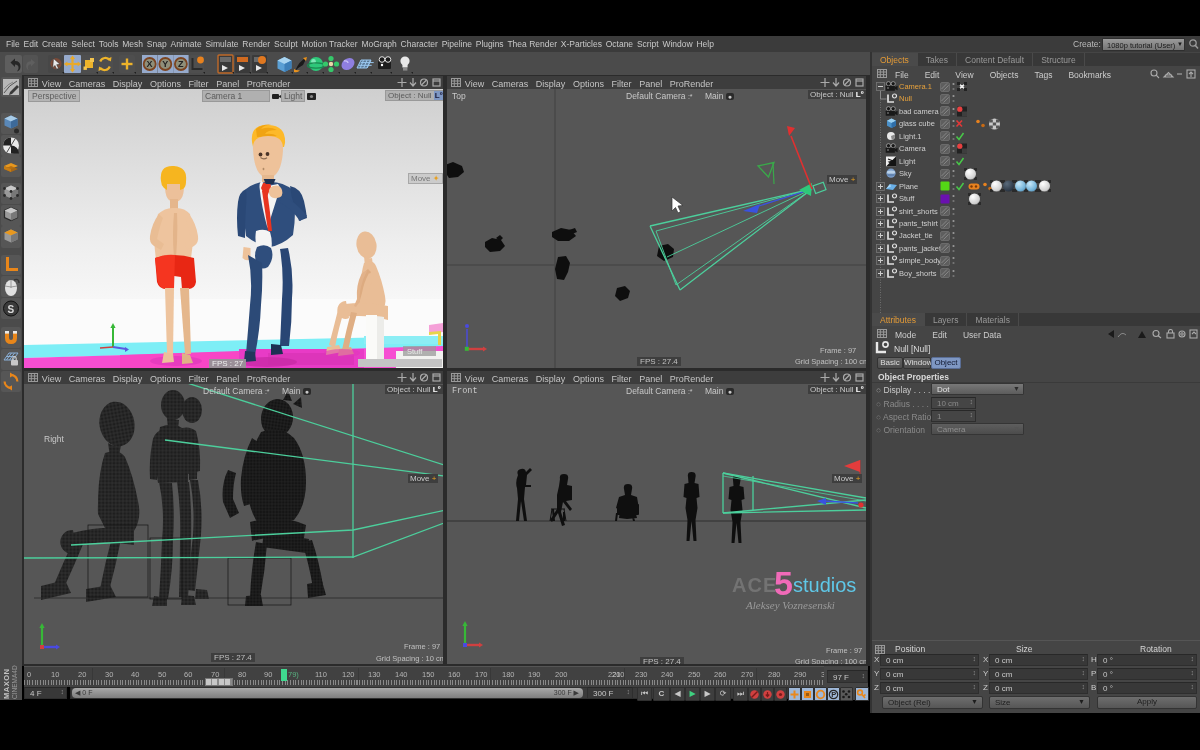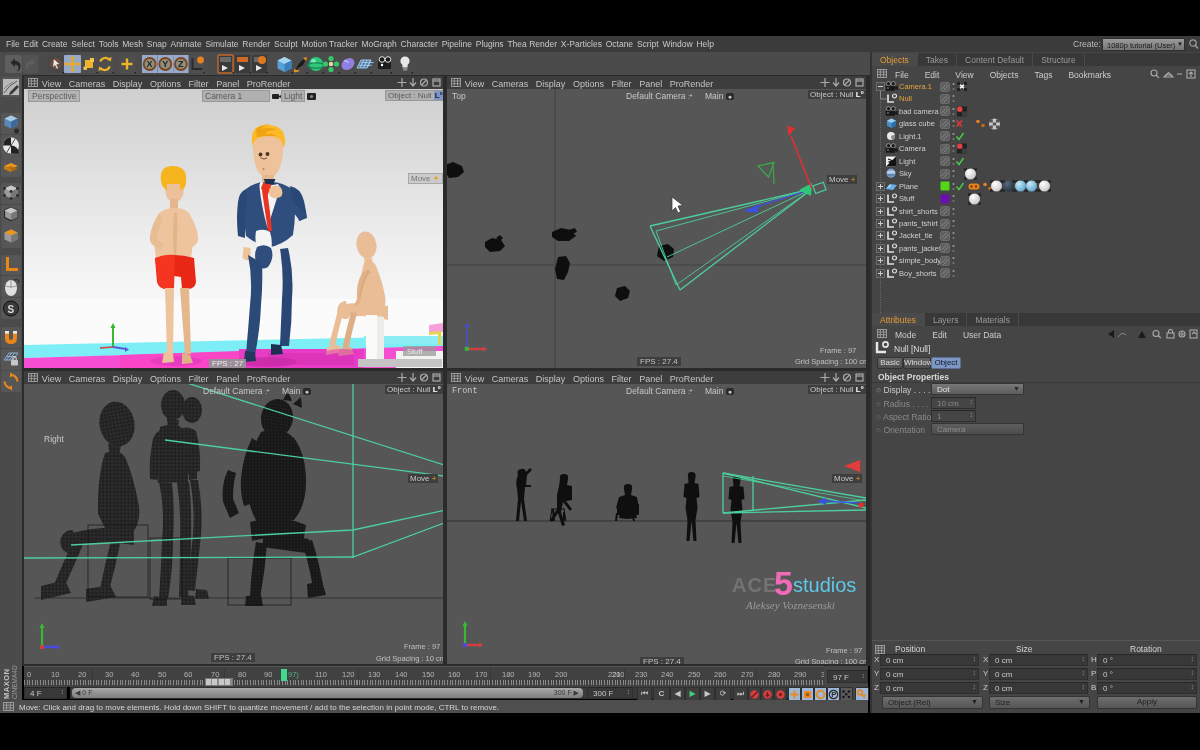--- a/index.html
+++ b/index.html
@@ -1192,21 +1192,21 @@
           <g stroke="#9a9a9a" stroke-width="1">
             <rect x="0.5" y="0.5" width="9" height="8" fill="none"></rect>
             <line x1="0" y1="3" x2="10" y2="3"></line>
             <line x1="0" y1="5.7" x2="10" y2="5.7"></line>
             <line x1="3.3" y1="0" x2="3.3" y2="9"></line>
             <line x1="6.6" y1="0" x2="6.6" y2="9"></line>
           </g>
         </svg>
       <span class="abs" style="left:23px;top:3px;font-size:8.5px;color:#d5d5d5;">Position</span>
       <span class="abs" style="left:144px;top:3px;font-size:8.5px;color:#d5d5d5;">Size</span>
-      <span class="abs" style="left:258px;top:3px;font-size:8.5px;color:#d5d5d5;">Rotation</span>
+      <span class="abs" style="left:268px;top:3px;font-size:8.5px;color:#d5d5d5;">Rotation</span>
     </div>
     <div class="abs" style="left:0;top:602px;width:330px;height:12px;">
       <span class="abs" style="left:2px;top:1px;font-size:8px;color:#ccc;">X</span>
       <div class="inbox" style="left:8px;top:0;width:97px;height:10px;">
           <span class="v">0 cm</span>
           <span class="sp">↕</span>
         </div>
       <span class="abs" style="left:111px;top:1px;font-size:8px;color:#ccc;">X</span>
       <div class="inbox" style="left:117px;top:0;width:97px;height:10px;">
           <span class="v">0 cm</span>
@@ -1295,21 +1295,21 @@
     <span class="rnum" style="left:744px">280</span>
     <span class="rnum" style="left:770px">290</span>
     <span class="rnum" style="left:797px">300</span>
     <div class="abs" style="left:68px;top:1px;width:1px;height:17px;background:#383838"></div>
     <div class="abs" style="left:200px;top:1px;width:1px;height:17px;background:#383838"></div>
     <div class="abs" style="left:334px;top:1px;width:1px;height:17px;background:#383838"></div>
     <div class="abs" style="left:466px;top:1px;width:1px;height:17px;background:#383838"></div>
     <div class="abs" style="left:600px;top:1px;width:1px;height:17px;background:#383838"></div>
     <div class="abs" style="left:732px;top:1px;width:1px;height:17px;background:#383838"></div>
     <div class="abs" style="left:257px;top:2px;width:6px;height:12px;background:#3fd98f"></div>
-    <span class="abs" style="left:264px;top:3px;font-size:7.5px;color:#58b080;">97)</span>
+    <span class="abs" style="left:264px;top:3px;font-size:7.5px;color:#58b080;">79)</span>
     <div class="abs" style="left:181px;top:11px;width:26px;height:6px;background:repeating-linear-gradient(90deg,#c8c8c8 0 5px,#8a8a8a 5px 6.5px);border:1px solid #777;"></div>
   </div>
 
   <div class="abs" style="left:824px;top:666px;width:44px;height:34px;background:#454545;"></div>
   <div class="inbox" style="left:827px;top:670px;width:39px;height:11px;">
       <span class="v" style="top:2px">97 F</span>
       <span class="sp" style="top:1px">↕</span>
     </div>
   <div class="inbox" style="left:24px;top:687px;width:41px;height:10px;">
       <span class="v">4 F</span>
@@ -1367,25 +1367,13 @@
           <circle cx="8" cy="2.5" r="1.3"></circle>
           <circle cx="2.5" cy="8" r="1.3"></circle>
           <circle cx="8" cy="8" r="1.3"></circle>
           <circle cx="5.2" cy="5.2" r="1.3"></circle>
         </g>
       </svg></div>
   <div class="icbtn" style="left:855px;width:12px;background:#9fb8d8;"><svg width="12" height="11" style="margin-top:0.5px">
         <circle cx="4" cy="3.5" r="2.4" fill="none" stroke="#e8881e" stroke-width="1.6"></circle>
         <path d="M5.5 5 L9 9 M7.5 7 l2 -1.5" stroke="#e8881e" stroke-width="1.6" fill="none"></path>
       </svg></div>
-  <div id="statusbar">
-    <svg class="abs" style="left:3px;top:2px" width="11" height="9">
-        <g stroke="#9a9a9a" stroke-width="1">
-          <rect x="0.5" y="0.5" width="10" height="8" fill="none"></rect>
-          <line x1="0" y1="3.2" x2="11" y2="3.2"></line>
-          <line x1="0" y1="5.9" x2="11" y2="5.9"></line>
-          <line x1="3.6" y1="0" x2="3.6" y2="9"></line>
-          <line x1="7.2" y1="0" x2="7.2" y2="9"></line>
-        </g>
-      </svg>
-    <span class="abs" style="left:19px;top:3px;">Move: Click and drag to move elements. Hold down SHIFT to quantize movement / add to the selection in point mode, CTRL to remove.</span>
-  </div>
 </div>
 
 </body></html>

